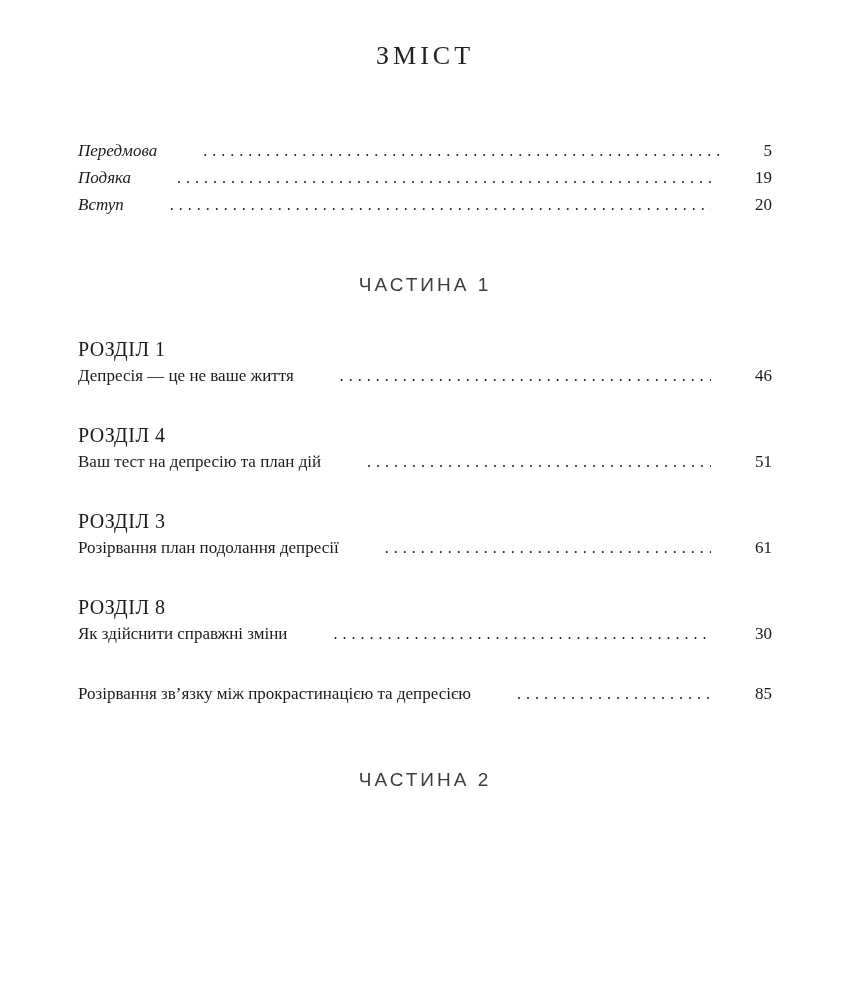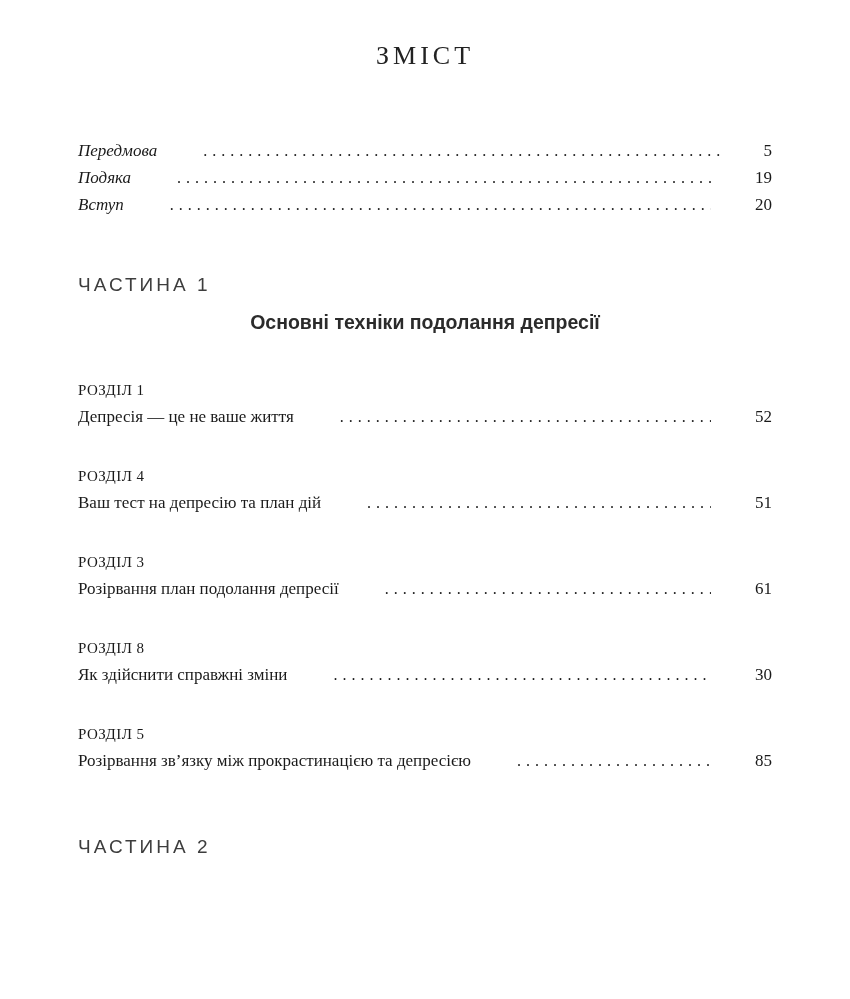--- a/index.html
+++ b/index.html
@@ -60,21 +60,21 @@
   }
   
   .front-matter {
     margin-top: 66px;
   }
   .front-matter .entry-label {
     font-style: italic;
   }
   
   .part-kicker {
-    text-align: left;
+    text-align: center;
     font-family: "Liberation Sans", sans-serif;
     font-weight: 400;
     font-size: 19px;
     letter-spacing: 3px;
     color: #3d3d3d;
     margin: 0;
   }
   .part1 .part-kicker { margin-top: 56px; }
   .part2 .part-kicker { margin-top: 62px; }
   .part-title {
@@ -85,21 +85,21 @@
     line-height: 29px;
     color: #2b2b2b;
     margin: 12px 0 0 0;
   }
   
   .chapter {
     margin-top: 33px;
   }
   .part1 .chapter:first-of-type { margin-top: 40px; }
   .chapter-label {
-    font-size: 15px;
+    font-size: 20px;
     line-height: 26px;
     color: #1a1a1a;
     letter-spacing: 0.5px;
   }
 </style>
 </head>
 <body>
 
 <div class="page">
 
@@ -118,28 +118,27 @@
     </div>
     <div class="toc-row">
       <span class="entry-label">Вступ</span>
       <span class="leader"></span>
       <span class="page-num">20</span>
     </div>
   </div>
 
   <div class="part part1">
     <p class="part-kicker">ЧАСТИНА 1</p>
-    <p class="part-title">Основні техніки подолання депресії</p>
 
     <div class="chapter">
       <div class="chapter-label">РОЗДІЛ 1</div>
       <div class="toc-row">
         <span class="entry-label">Депресія — це не ваше життя</span>
         <span class="leader"></span>
-        <span class="page-num">52</span>
+        <span class="page-num">46</span>
       </div>
     </div>
 
     <div class="chapter">
       <div class="chapter-label">РОЗДІЛ 4</div>
       <div class="toc-row">
         <span class="entry-label">Ваш тест на депресію та план дій</span>
         <span class="leader"></span>
         <span class="page-num">51</span>
       </div>
@@ -157,21 +156,20 @@
     <div class="chapter">
       <div class="chapter-label">РОЗДІЛ 8</div>
       <div class="toc-row">
         <span class="entry-label">Як здійснити справжні зміни</span>
         <span class="leader"></span>
         <span class="page-num">30</span>
       </div>
     </div>
 
     <div class="chapter">
-      <div class="chapter-label">РОЗДІЛ 5</div>
       <div class="toc-row">
         <span class="entry-label">Розірвання зв’язку між прокрастинацією та депресією</span>
         <span class="leader"></span>
         <span class="page-num">85</span>
       </div>
     </div>
   </div>
 
   <div class="part part2">
     <p class="part-kicker">ЧАСТИНА 2</p>

